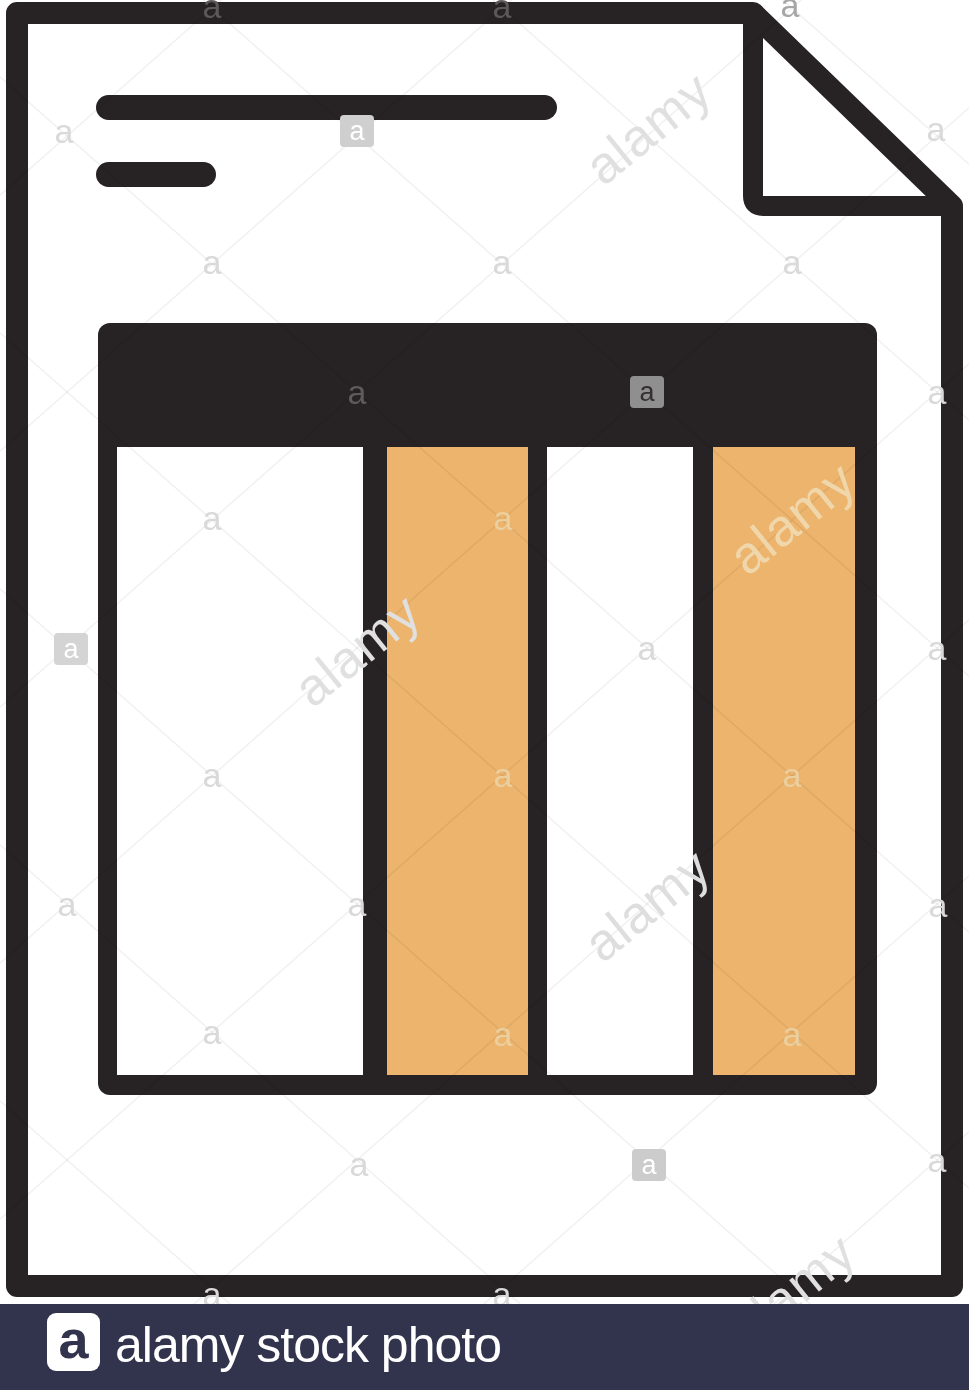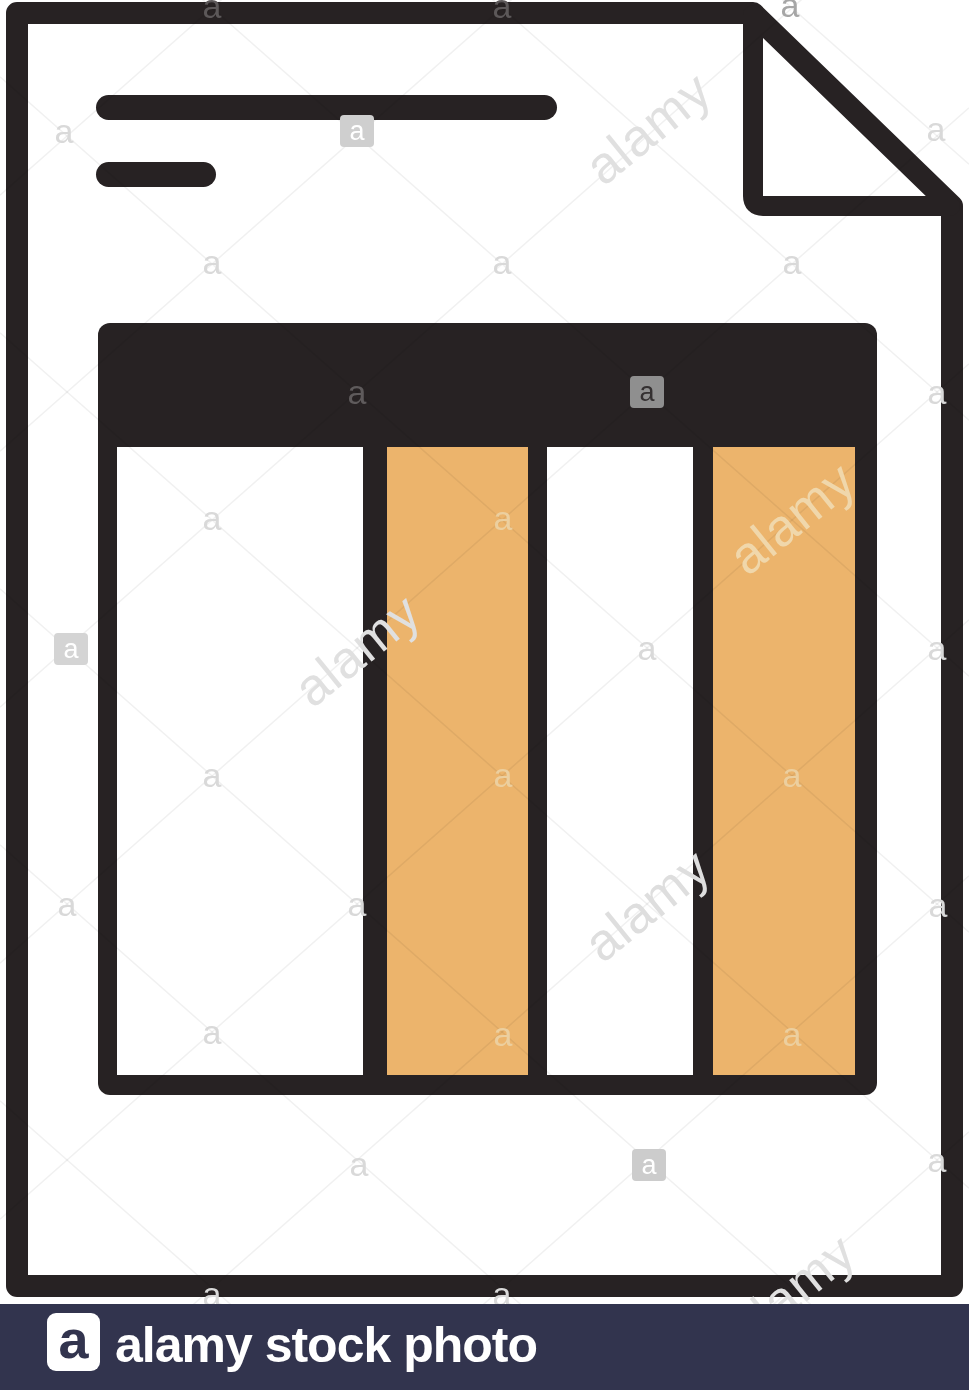--- a/index.html
+++ b/index.html
@@ -32,21 +32,21 @@
   }
   .footer-logo{
     position:absolute;left:47px;top:9px;width:53px;height:58px;
     background:#fff;border-radius:9px;
     display:flex;align-items:center;justify-content:center;
     color:var(--footer-bg,#32344e);font-size:54px;font-weight:700;line-height:1;
     padding-bottom:6px;box-sizing:border-box;
   }
   .footer-brand{
     position:absolute;left:115px;top:50%;transform:translateY(-54%);
-    color:var(--footer-text,#fff);font-size:50px;font-weight:700;
+    color:var(--footer-text,#fff);font-size:50px;font-weight:400;
     letter-spacing:-1px;white-space:nowrap;
   }
   .footer-right{
     position:absolute;right:50px;top:50%;transform:translateY(-50%);
     text-align:right;color:var(--footer-text,#fff);
   }
   .footer-id{font-size:20px;letter-spacing:1px;margin-bottom:9px;}
   .footer-site{font-size:21px;}
 </style>
 </head>

